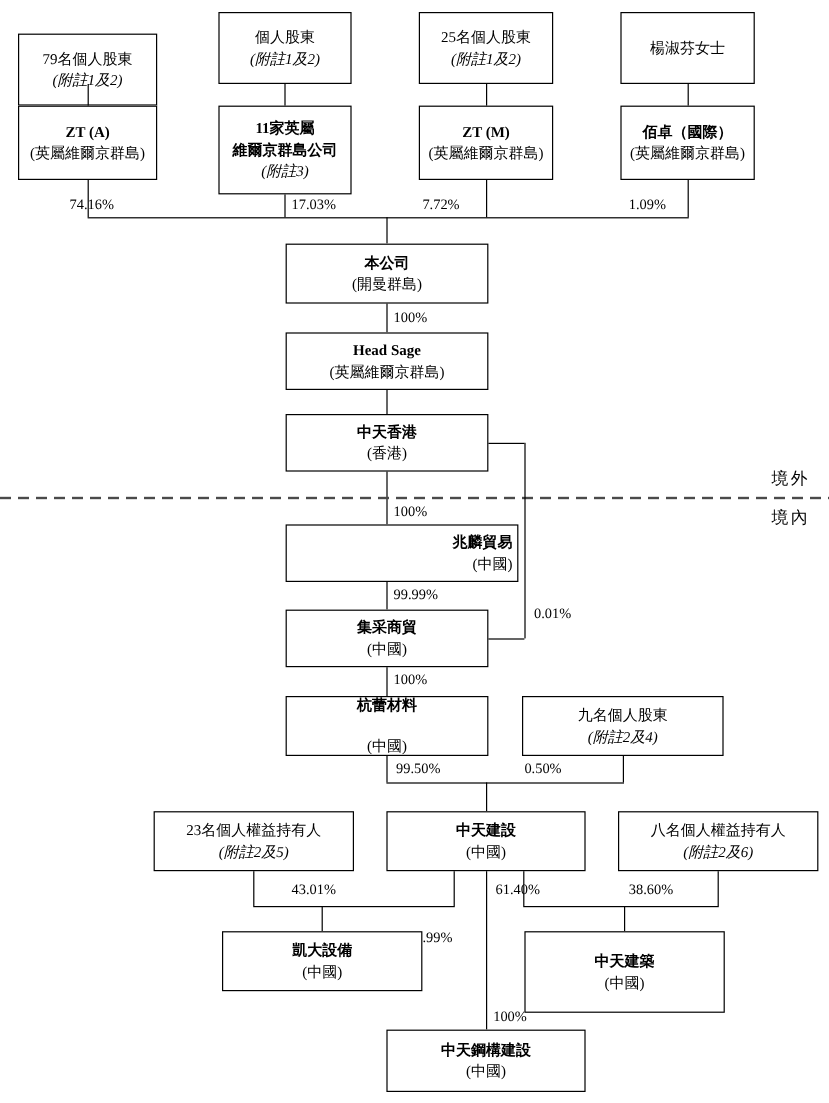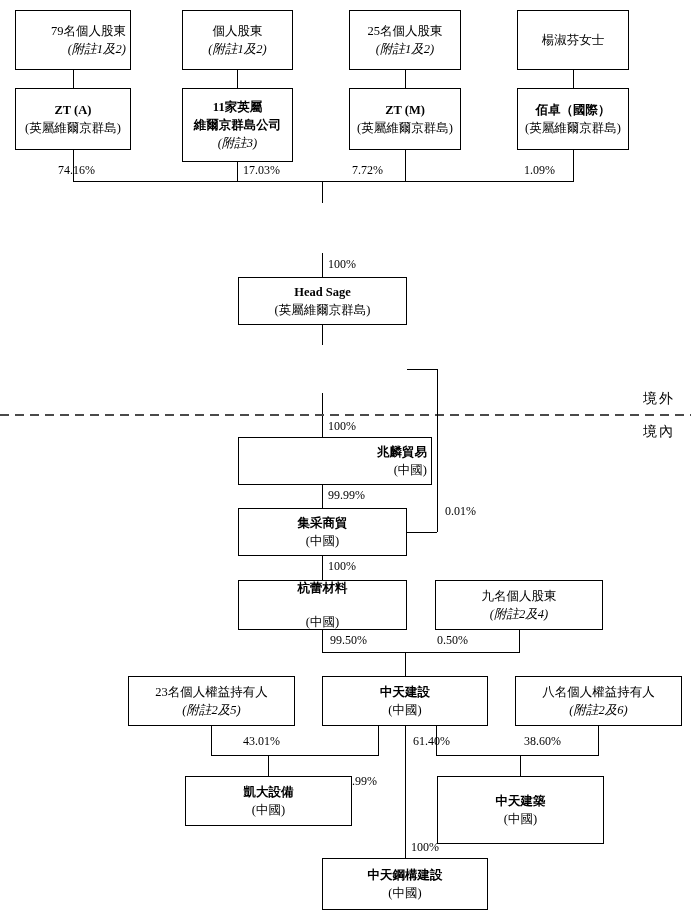--- a/index.html
+++ b/index.html
@@ -22,21 +22,21 @@
     position:absolute;left:0;top:414px;width:691px;height:2px;
     background:repeating-linear-gradient(90deg,#4a4a4a 0 9px,transparent 9px 15px);
   }
   .region{position:absolute;font-size:14px;letter-spacing:2px;white-space:nowrap;}
 </style>
 </head>
 <body>
 
 <div class="canvas">
 
-  <div class="node" style="left:15px;top:10px;width:116px;height:60px;align-items:flex-end;">
+  <div class="node" style="left:15px;top:28px;width:116px;height:60px;">
     <div class="ln">79名個人股東</div>
     <div class="ln italic">(附註1及2)</div>
   </div>
   <div class="node" style="left:182px;top:10px;width:111px;height:60px;">
     <div class="ln">個人股東</div>
     <div class="ln italic">(附註1及2)</div>
   </div>
   <div class="node" style="left:349px;top:10px;width:112px;height:60px;">
     <div class="ln">25名個人股東</div>
     <div class="ln italic">(附註1及2)</div>
@@ -73,29 +73,37 @@
   <div class="vline" style="left:405px;top:150px;height:31px;"></div>
   <div class="vline" style="left:573px;top:150px;height:31px;"></div>
   <div class="hline" style="left:73px;top:181px;width:501px;"></div>
   <div class="vline" style="left:322px;top:181px;height:22px;"></div>
 
   <span class="pct" style="left:58px;top:163px;">74.16%</span>
   <span class="pct" style="left:243px;top:163px;">17.03%</span>
   <span class="pct" style="left:352px;top:163px;">7.72%</span>
   <span class="pct" style="left:524px;top:163px;">1.09%</span>
 
+  <div class="node" style="left:238px;top:203px;width:169px;height:50px;">
+    <div class="ln bold">本公司</div>
+    <div class="ln">(開曼群島)</div>
+  </div>
   <div class="vline" style="left:322px;top:253px;height:24px;"></div>
   <span class="pct" style="left:328px;top:257px;">100%</span>
 
   <div class="node" style="left:238px;top:277px;width:169px;height:48px;">
     <div class="ln bold">Head Sage</div>
     <div class="ln">(英屬維爾京群島)</div>
   </div>
   <div class="vline" style="left:322px;top:325px;height:20px;"></div>
 
+  <div class="node" style="left:238px;top:345px;width:169px;height:48px;">
+    <div class="ln bold">中天香港</div>
+    <div class="ln">(香港)</div>
+  </div>
   <div class="vline" style="left:322px;top:393px;height:44px;"></div>
   <span class="pct" style="left:328px;top:419px;">100%</span>
 
   <div class="dashline"></div>
   <span class="region" style="left:643px;top:390px;">境外</span>
   <span class="region" style="left:643px;top:423px;">境內</span>
 
   <div class="node" style="left:238px;top:437px;width:194px;height:48px;align-items:flex-end;">
     <div class="ln bold">兆麟貿易</div>
     <div class="ln">(中國)</div>

